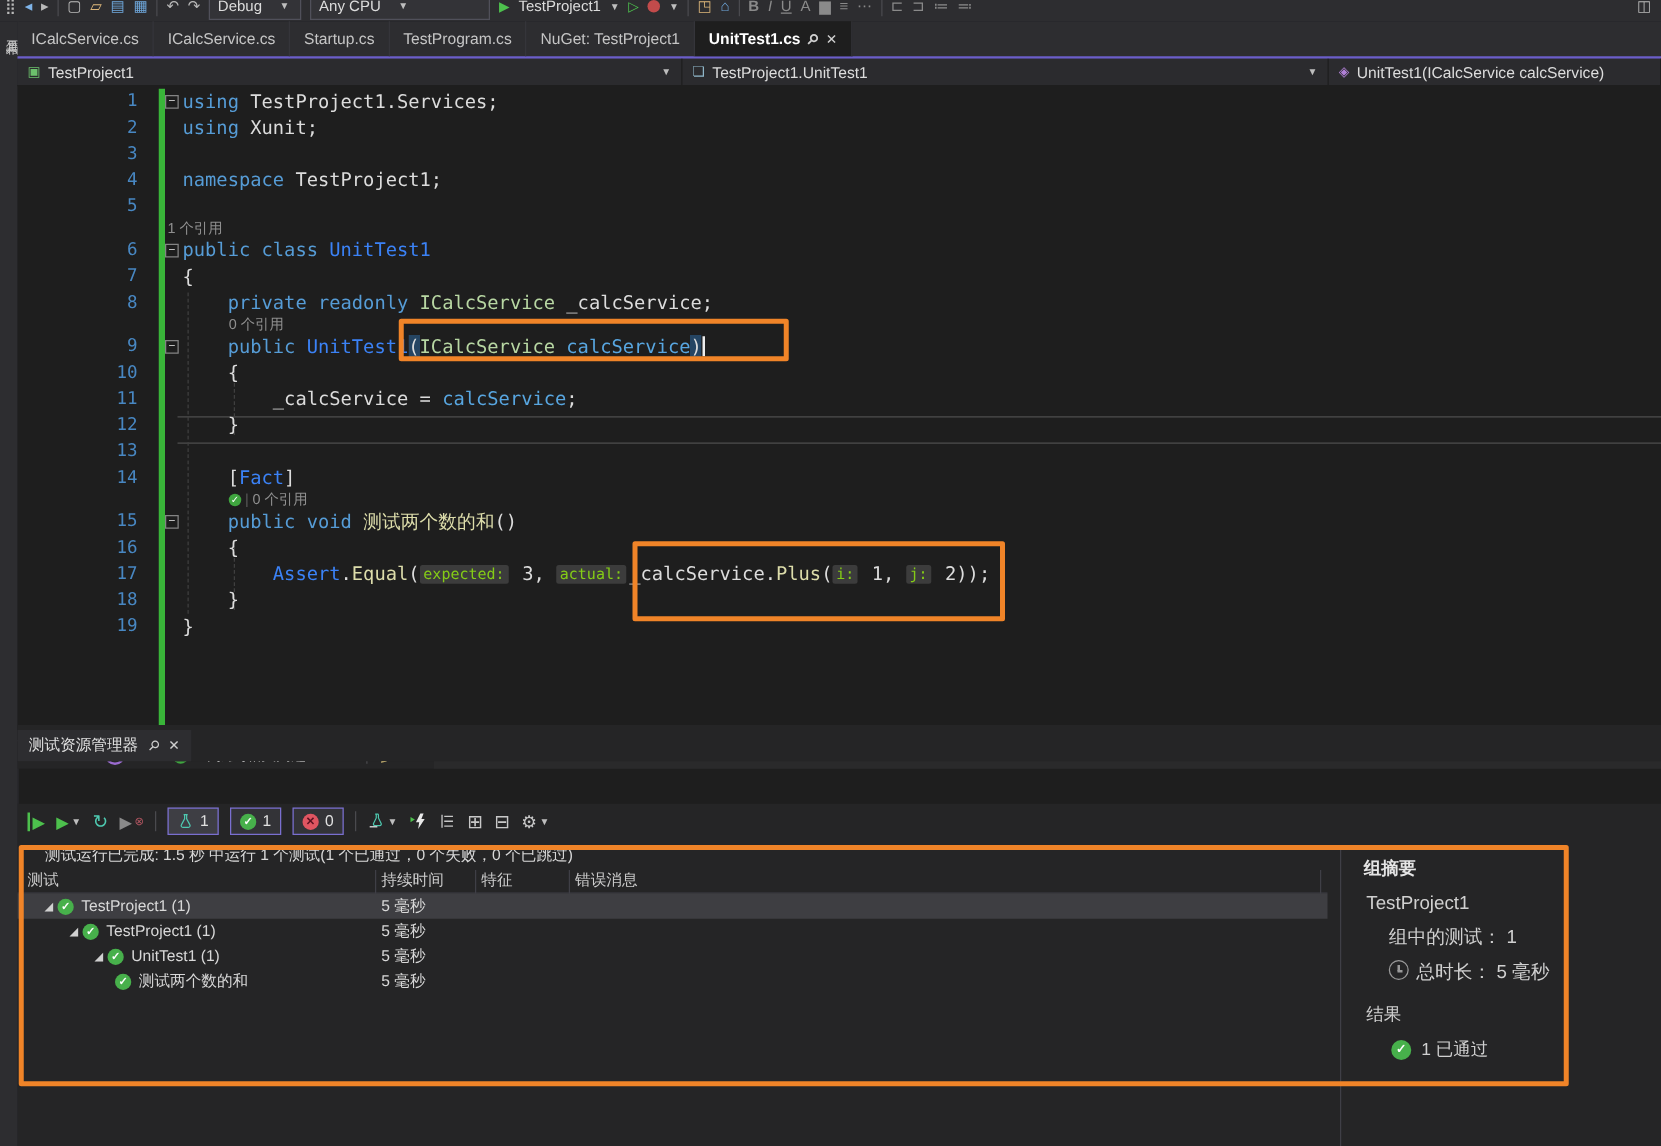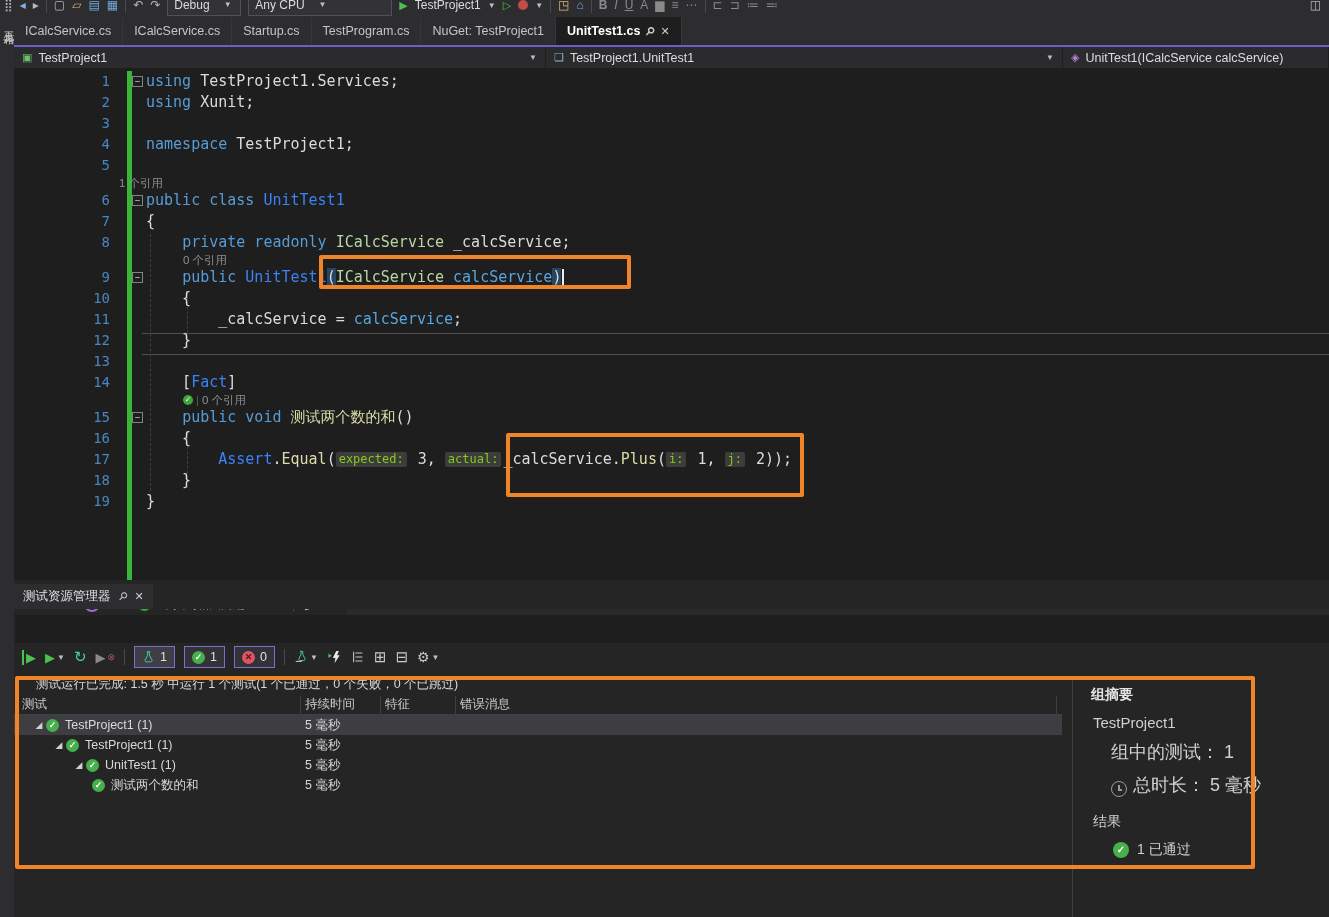--- a/index.html
+++ b/index.html
@@ -86,21 +86,21 @@
   .grow{position:relative;height:20px;font-size:12.5px;color:#D8D8D8;display:flex;align-items:center;}
   .grow.sel{background:#3E3E42;}
   .gexp{color:#D0D0D0;font-size:9px;width:14px;display:inline-block;text-align:center;}
   .gball{width:13px;height:13px;border-radius:50%;background:#47B04B;color:#fff;font-size:9px;line-height:13px;text-align:center;display:inline-block;margin-right:6px;font-weight:bold;}
   .gdur{position:absolute;left:291px;}
 
   
   .summary{left:1072px;top:676px;width:257px;height:241px;border-left:1px solid #3F3F46;background:#252526;color:#D0D0D0;z-index:40;}
   .sum-title{font-size:14px;font-weight:bold;color:#e5e5e5;margin:10px 0 0 18px;}
   .sum-group{font-size:15px;margin:10px 0 0 20px;}
-  .sum-line{font-size:18px;margin:9px 0 0 38px;display:flex;align-items:flex-end;gap:6px;}
+  .sum-line{font-size:15px;margin:9px 0 0 38px;display:flex;align-items:flex-start;gap:6px;}
   .sum-results{font-size:14px;margin:16px 0 0 20px;}
   .sum-pass{font-size:14px;margin:10px 0 0 40px;display:flex;align-items:center;gap:8px;}
   .clock{width:14px;height:14px;border-radius:50%;border:1.5px solid #9A9A9A;position:relative;display:inline-block;}
   .clock:after{content:"";position:absolute;left:6px;top:3px;width:1.5px;height:5px;background:#9A9A9A;}
   .clock:before{content:"";position:absolute;left:6px;top:7px;width:4px;height:1.5px;background:#9A9A9A;}
 </style>
 </head>
 <body>
 
 <div class="abs titlebar">
@@ -199,21 +199,21 @@
   <div class="curline"></div>
   <div class="guide" style="left:136px;top:166px;height:257px;"></div>
   <div class="guide" style="left:173px;top:224px;height:56px;"></div>
   <div class="guide" style="left:173px;top:364px;height:56px;"></div>
   <div id="code-rows">
       <div class="ed-row"><span class="ln">1</span><span class="sp20"></span><span class="outl"><span class="fold">−</span></span><span class="codetxt"><span class="tk">using</span><span class="tn"> TestProject1.Services;</span></span></div>
       <div class="ed-row"><span class="ln">2</span><span class="sp20"></span><span class="outl"></span><span class="codetxt"><span class="tk">using</span><span class="tn"> Xunit;</span></span></div>
       <div class="ed-row"><span class="ln">3</span><span class="sp20"></span><span class="outl"></span><span class="codetxt"></span></div>
       <div class="ed-row"><span class="ln">4</span><span class="sp20"></span><span class="outl"></span><span class="codetxt"><span class="tk">namespace</span><span class="tn"> TestProject1;</span></span></div>
       <div class="ed-row"><span class="ln">5</span><span class="sp20"></span><span class="outl"></span><span class="codetxt"></span></div>
-      <div class="lens-row" style="padding-left: 71px; margin-left: 34px;">
+      <div class="lens-row" style="padding-left: 120px;">
         <span>1 个引用</span>
       </div>
       <div class="ed-row"><span class="ln">6</span><span class="sp20"></span><span class="outl"><span class="fold">−</span></span><span class="codetxt"><span class="tk">public class</span><span class="tn"> </span><span class="tt">UnitTest1</span></span></div>
       <div class="ed-row"><span class="ln">7</span><span class="sp20"></span><span class="outl"></span><span class="codetxt"><span class="tn">{</span></span></div>
       <div class="ed-row"><span class="ln">8</span><span class="sp20"></span><span class="outl"></span><span class="codetxt"><span class="tn">    </span><span class="tk">private readonly</span><span class="tn"> </span><span class="ti">ICalcService</span><span class="tn"> _calcService;</span></span></div>
       <div class="lens-row" style="padding-left: 169px;">
         <span>0 个引用</span>
       </div>
       <div class="ed-row"><span class="ln">9</span><span class="sp20"></span><span class="outl"><span class="fold">−</span></span><span class="codetxt"><span class="tn">    </span><span class="tk">public</span><span class="tn"> </span><span class="tt">UnitTest1</span><span class="tn brhl">(</span><span class="ti">ICalcService</span><span class="tn"> </span><span class="tp">calcService</span><span class="tn brhl">)</span><span class="tcaret"></span></span></div>
       <div class="ed-row"><span class="ln">10</span><span class="sp20"></span><span class="outl"></span><span class="codetxt"><span class="tn">    {</span></span></div>

